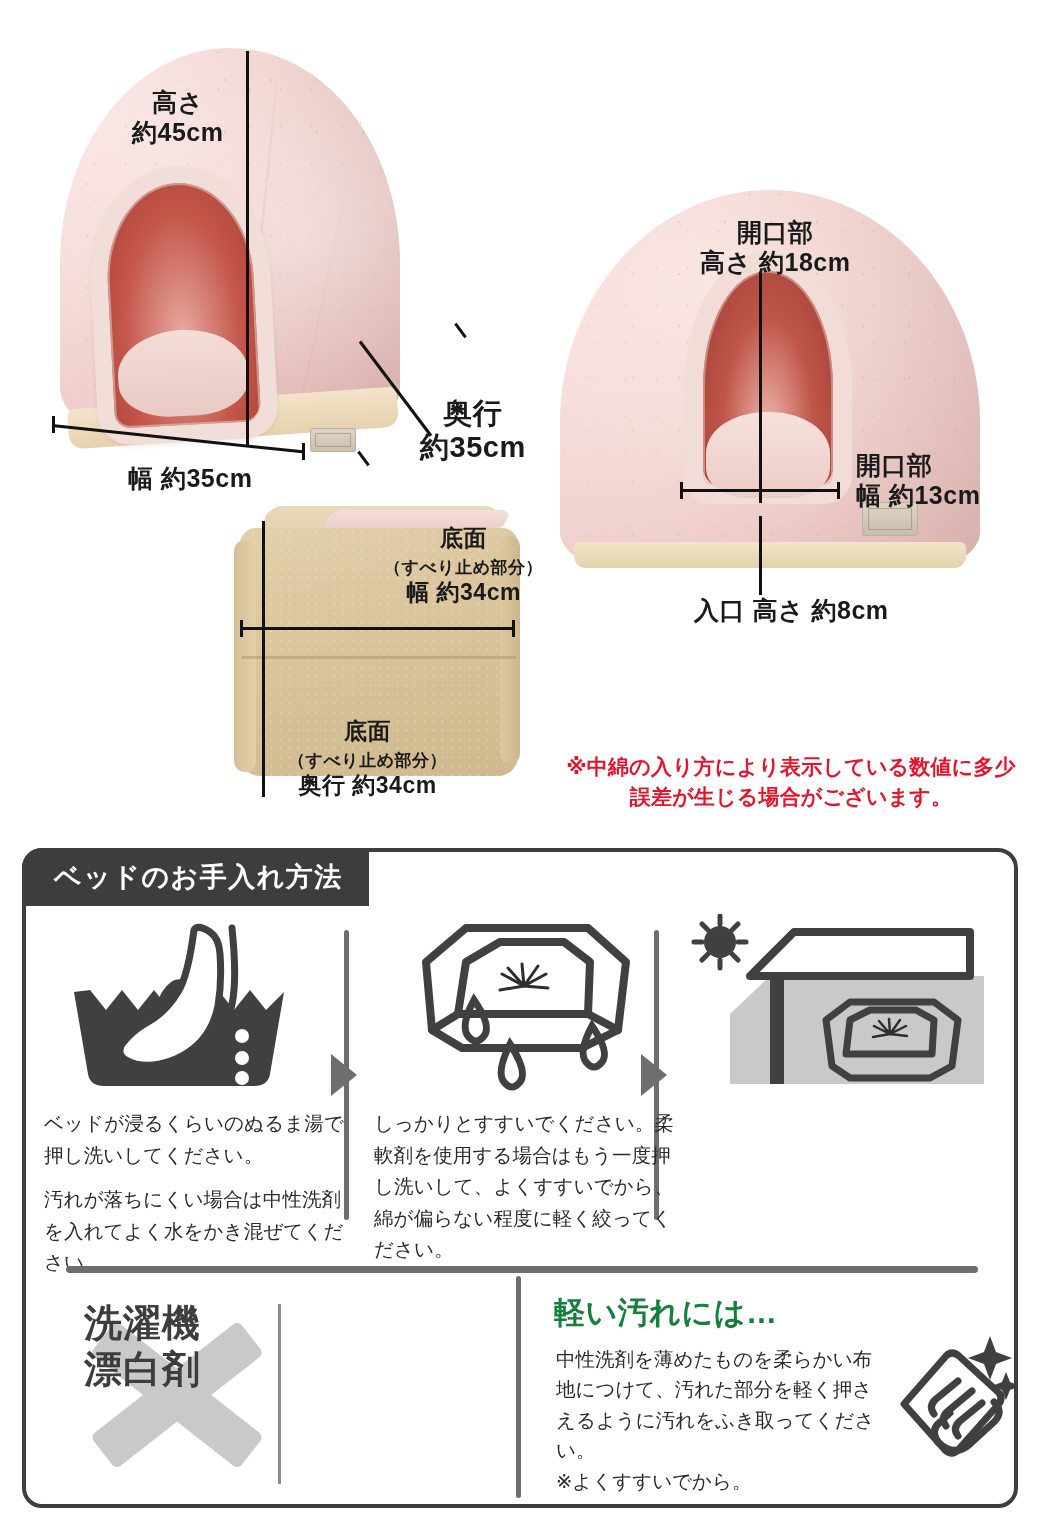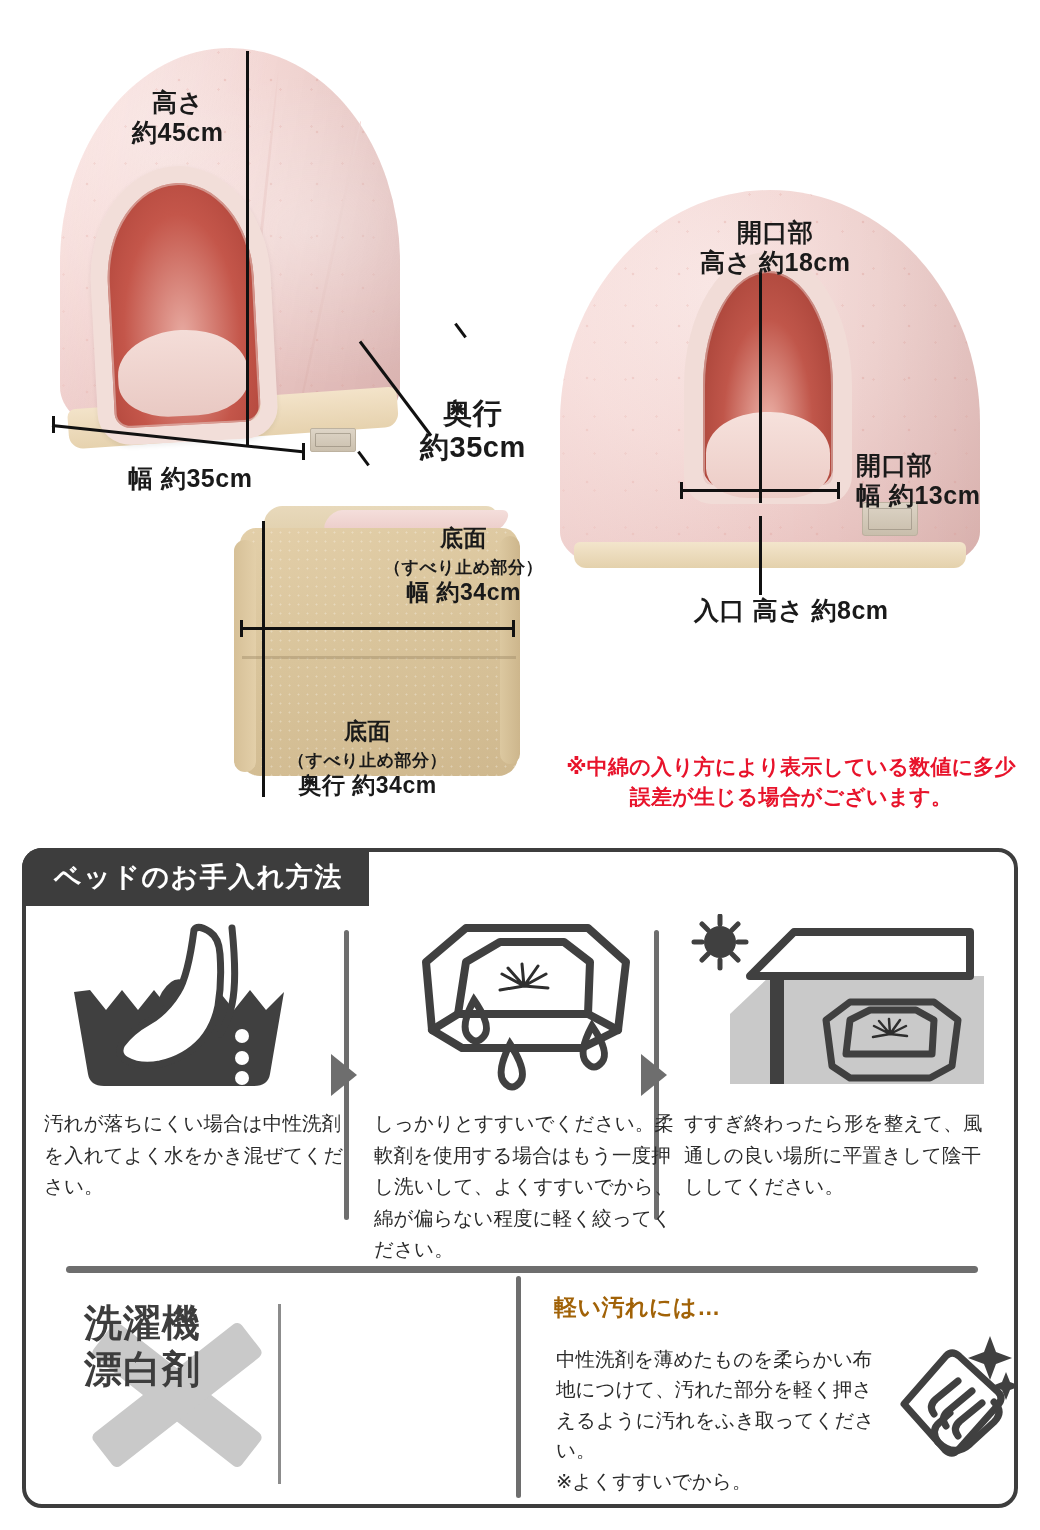--- a/index.html
+++ b/index.html
@@ -206,21 +206,21 @@
   #noXwords{
     position:absolute; left:0; top:0; width:185px;
     font-size:38px; font-weight:700; color:#3d3d3d; line-height:1.22;
     letter-spacing:1px; text-align:left;
   }
   #noXdiv{ position:absolute; left:252px; top:452px; width:3px; height:180px; background:#8c8c8c; }
   #noXtxt{ position:absolute; left:272px; top:460px; width:200px;
            font-size:20px; line-height:1.62; color:#2b2b2b; }
 
   #lightTitle{ position:absolute; left:528px; top:440px;
-               font-size:23px; font-weight:700; color:#a16207; letter-spacing:.5px; }
+               font-size:31px; font-weight:700; color:#15803d; letter-spacing:.5px; }
   #lightTxt{ position:absolute; left:530px; top:492px; width:330px;
              font-size:19.5px; line-height:1.56; color:#2b2b2b; }
   #wipeIcon{ position:absolute; left:868px; top:478px; width:120px; height:130px; }
 
   .svgfull{ width:100%; height:100%; display:block; }
 </style>
 </head>
 <body>
 
 <div id="page">
@@ -345,20 +345,21 @@
           <path d="M150 16 q-6 46 -16 62 q-12 20 -30 30 q-16 9 -26 22 q-6 10 4 16
                    q14 8 34 4 q26 -6 42 -24 q12 -14 16 -34 q4 -24 2 -52 q-1 -16 -10 -22
                    q-12 -8 -16 -2 Z" fill="#fff" stroke="#404040" stroke-width="7" stroke-linejoin="round"></path>
           <path d="M188 14 q4 40 2 62 q-2 26 -14 44" fill="none" stroke="#404040" stroke-width="7" stroke-linecap="round"></path>
           <circle cx="198" cy="122" r="7" fill="#fff"></circle>
           <circle cx="198" cy="144" r="7" fill="#fff"></circle>
           <circle cx="198" cy="164" r="7" fill="#fff"></circle>
         </svg>
       </div>
       <div class="step-txt">
+        <p>ベッドが浸るくらいのぬるま湯で押し洗いしてください。</p>
         <p>汚れが落ちにくい場合は中性洗剤を入れてよく水をかき混ぜてください。</p>
       </div>
     </div>
 
     <div class="step" style="left:348px;">
       <div class="step-art">
         <svg class="svgfull" viewBox="0 0 300 180" xmlns="http://www.w3.org/2000/svg">
           <g fill="none" stroke="#404040" stroke-width="8" stroke-linecap="round" stroke-linejoin="round">
             <path d="M52 48 L92 14 L214 14 L252 48 L244 116 L208 134 L88 134 L58 116 Z"></path>
             <path d="M92 48 L126 28 L190 28 L216 48 L214 100 L84 100 Z"></path>
@@ -396,23 +397,20 @@
           <rect x="86" y="62" width="14" height="108" fill="#404040"></rect>
           <g fill="none" stroke="#404040" stroke-width="7" stroke-linejoin="round">
             <path d="M142 106 L166 88 L250 88 L274 106 L268 152 L246 164 L166 164 L148 152 Z"></path>
             <path d="M166 106 L186 96 L232 96 L250 106 L248 140 L162 140 Z"></path>
           </g>
           <g stroke="#2e2e2e" stroke-width="2.5" stroke-linecap="round" fill="none">
             <path d="M206 120 l-16 -8 M206 120 l-11 -13 M206 120 l-1 -15
                      M206 120 l10 -14 M206 120 l16 -8 M206 120 l17 2 M206 120 l-17 3"></path>
           </g>
         </svg>
-      </div>
-      <div class="step-txt">
-        <p>すすぎ終わったら形を整えて、風通しの良い場所に平置きして陰干ししてください。</p>
       </div>
     </div>
 
     <div id="hrule"></div>
     <div id="vdiv-bottom"></div>
 
     <div id="noXbox">
       <div class="xmark">
           <span></span>
           <span></span>

